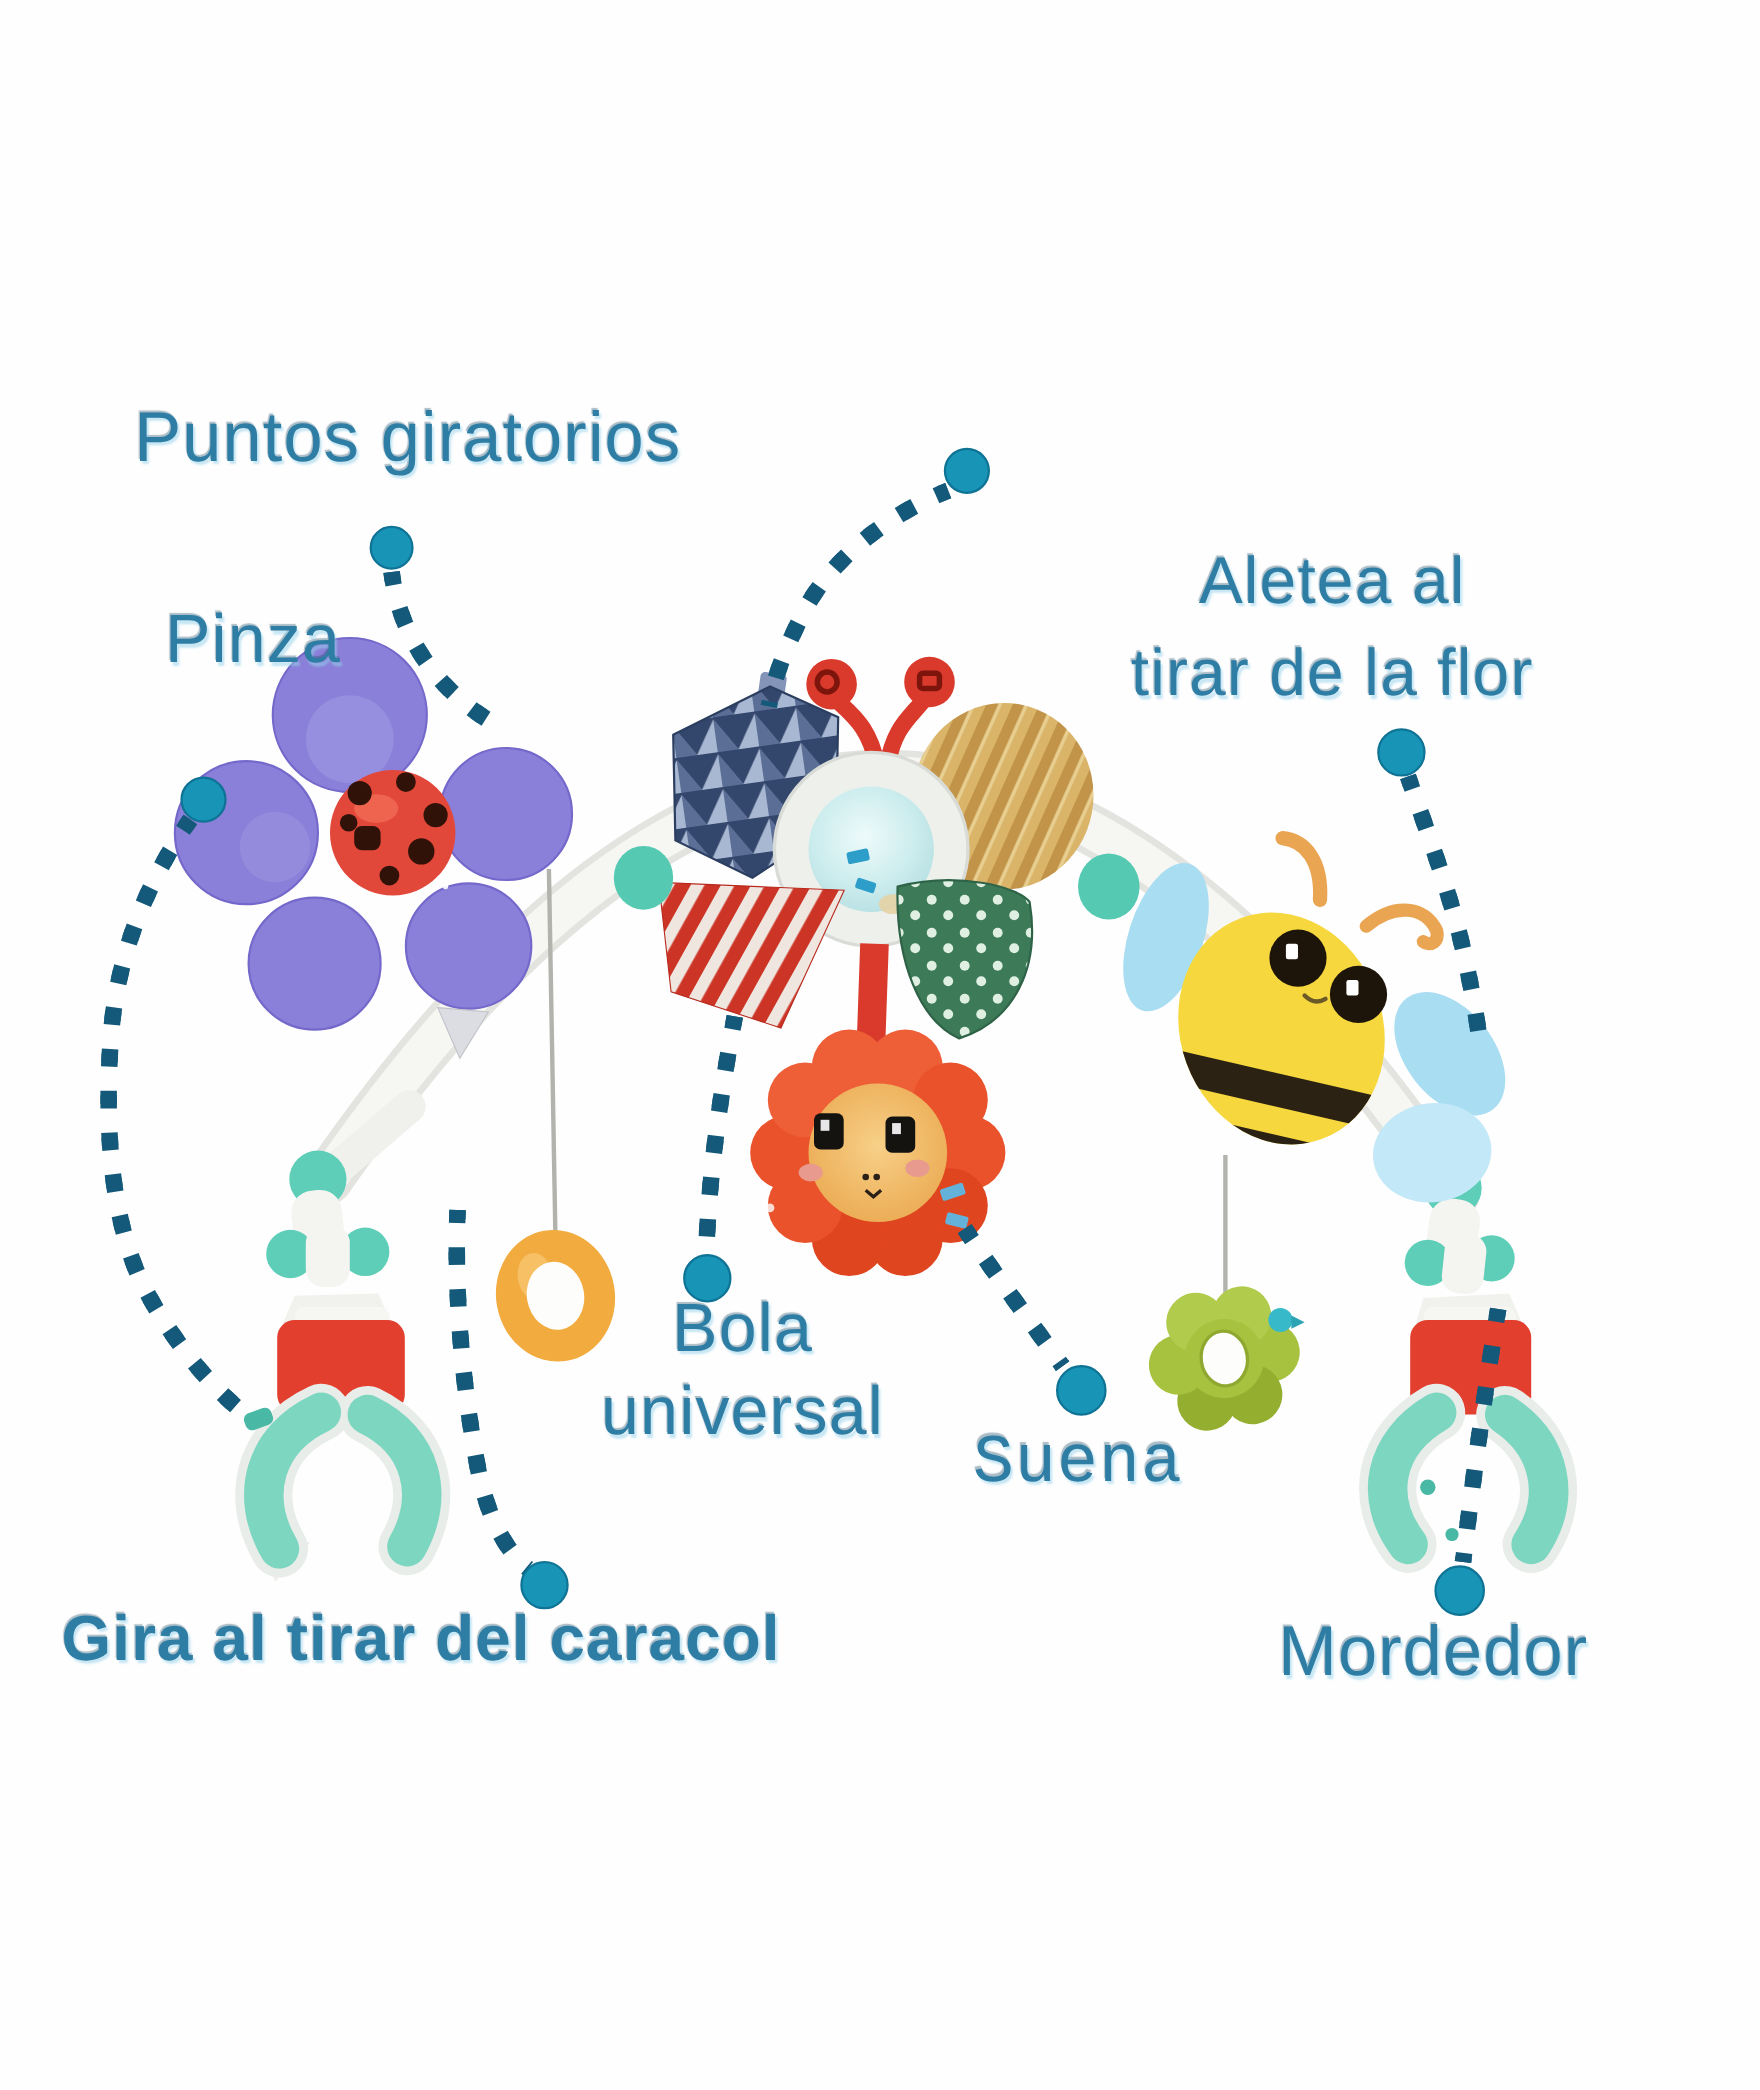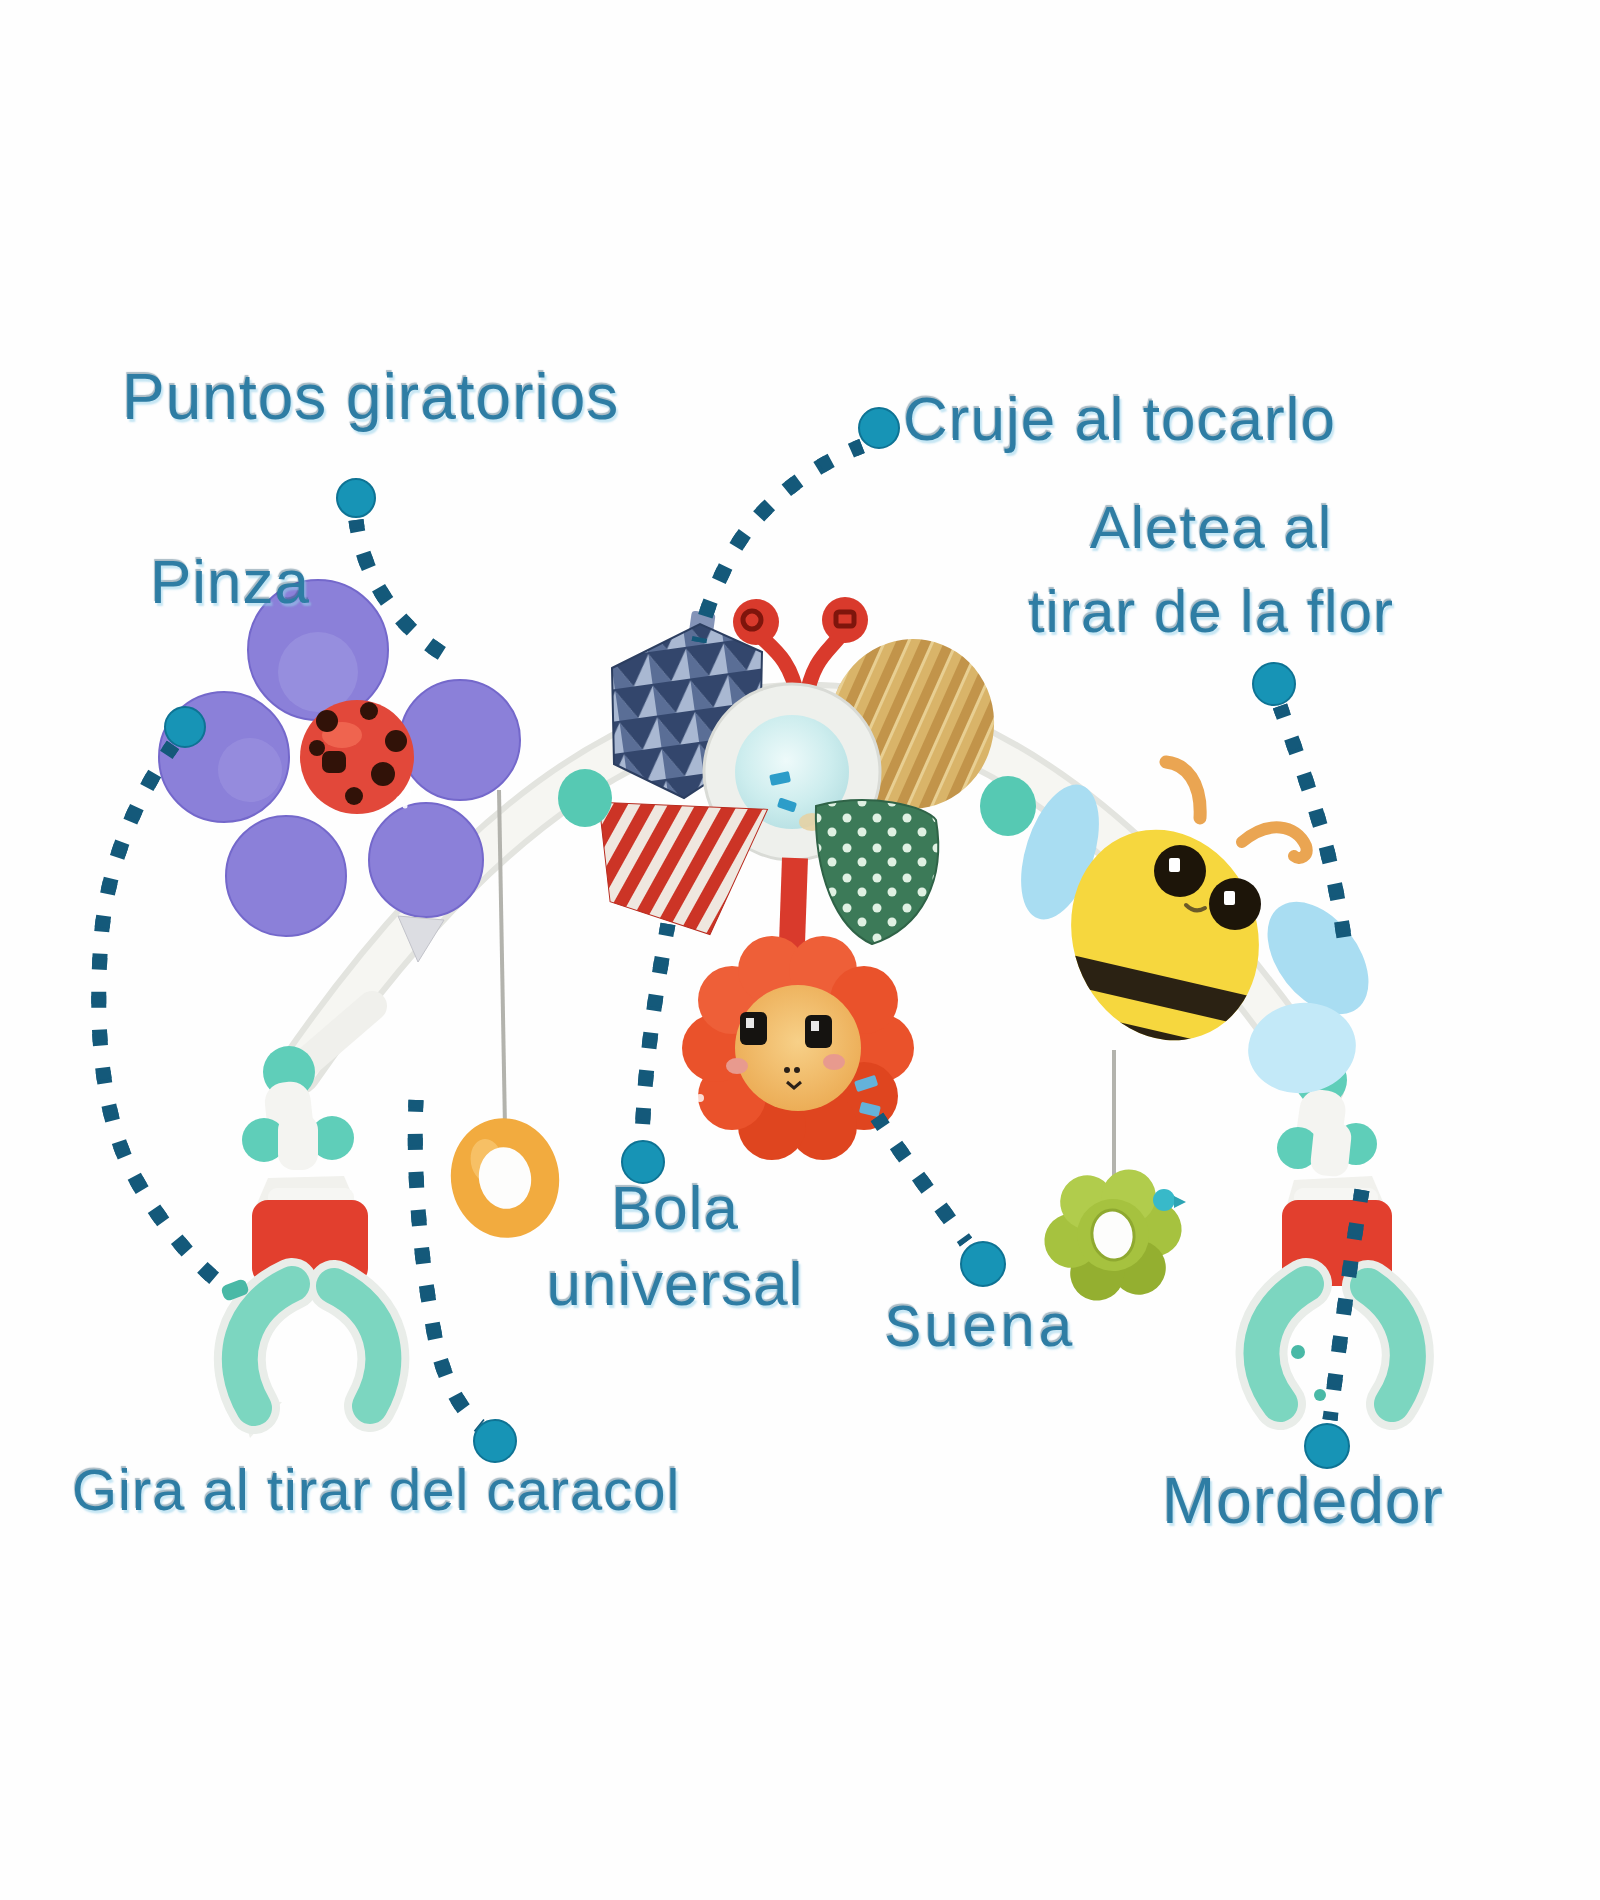--- a/index.html
+++ b/index.html
@@ -239,36 +239,35 @@
       <circle class="dot" cx="1274" cy="684" r="21"></circle>
       <circle class="dot" cx="643" cy="1162" r="21"></circle>
       <circle class="dot" cx="495" cy="1441" r="21"></circle>
       <circle class="dot" cx="983" cy="1264" r="22"></circle>
       <circle class="dot" cx="1327" cy="1446" r="22"></circle>
     </g>
   </svg>
 
   <div class="label" style="left:122px;top:360px;font-size:64px;">Puntos giratorios</div>
 
-  <div class="label" style="left:903px;top:382px;">Cruje al tocarlo</div>
 
   <div class="label ctr" style="left:75px;top:545px;width:310px;">
     <span class="ln">Pinza</span>
   </div>
 
   <div class="label ctr" style="left:972px;top:486px;width:478px;font-size:60px;line-height:1.4;">
     <span class="ln">Aletea al</span>
     <span class="ln">tirar de la flor</span>
   </div>
 
   <div class="label ctr" style="left:505px;top:1170px;width:340px;line-height:1.22;">
     <span class="ln">Bola</span>
     <span class="ln">universal</span>
   </div>
 
   <div class="label ctr" style="left:765px;top:1292px;width:430px;line-height:1.22;font-family:Liberation Mono, monospace;">
     <span class="ln">Suena</span>
   </div>
 
-  <div class="label" style="left:72px;top:1456px;font-size:58px;">Gira al tirar del caracol</div>
+  <div class="label" style="left:56px;top:1456px;font-size:58px;font-weight:bold;">Gira al tirar del caracol</div>
 
   <div class="label" style="left:1162px;top:1464px;font-size:64px;">Mordedor</div>
 </div>
 
 </body></html>

